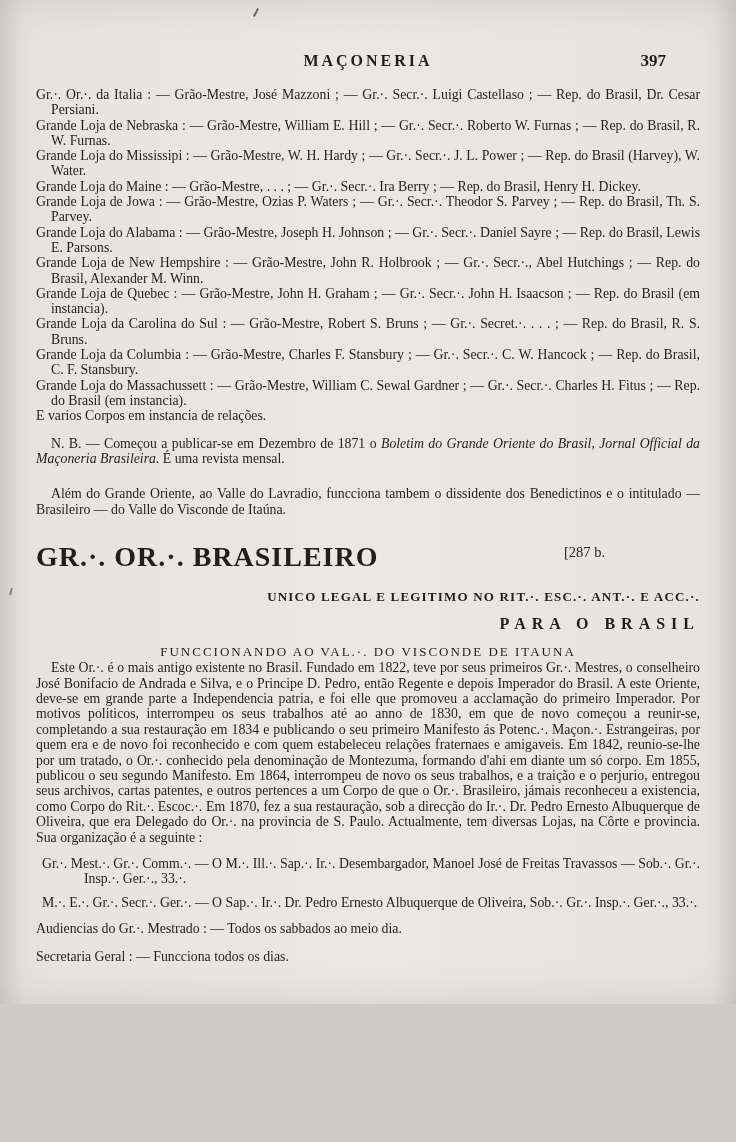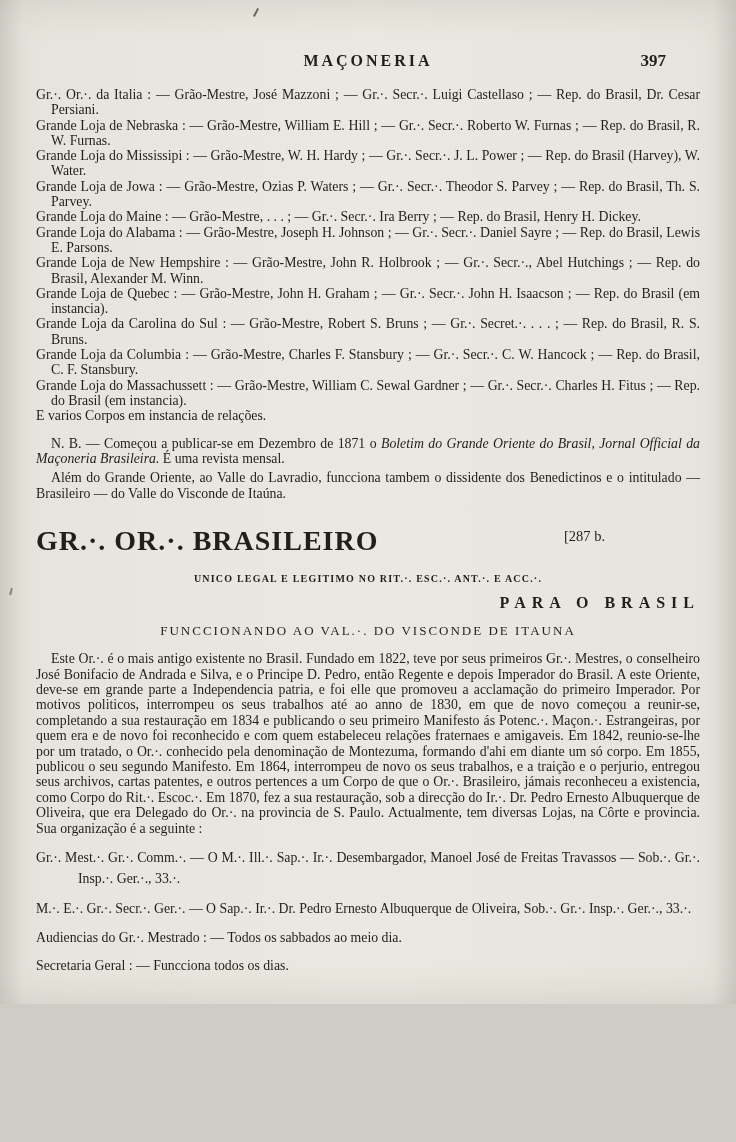--- a/index.html
+++ b/index.html
@@ -21,32 +21,32 @@
   .entries { margin-top:13px; }
   .entry {
     font-size:13.8px; line-height:15.3px; text-align:justify;
     padding-left:15px; text-indent:-15px;
   }
   .para {
     font-size:13.8px; line-height:15.4px; text-align:justify;
     text-indent:15px;
   }
   .para.nb { margin-top:12px; }
-  .para.alem { margin-top:4px; }
+  .para.alem { margin-top:20px; }
   .heading-row { position:relative; margin-top:24px; height:36px; }
   .heading { font-weight:bold; font-size:28px; letter-spacing:1px; display:inline-block; }
   .heading-ref { position:absolute; left:528px; top:3px; font-size:14.5px; }
-  .sub1 { text-align:center; font-weight:bold; font-size:10px; letter-spacing:1.2px; margin-top:12px; }
+  .sub1 { text-align:right; font-weight:bold; font-size:13px; letter-spacing:1.2px; margin-top:12px; }
   .sub2 { text-align:right; font-weight:bold; font-size:16px; letter-spacing:6px; margin-top:10px; }
   .sub3 { text-align:center; font-size:13px; letter-spacing:2px; margin-top:11px; }
   .sub4 { text-align:center; font-size:10.5px; letter-spacing:1px; margin-top:5px; }
-  .para.body { margin-top:12px; }
+  .para.body { margin-top:0; }
   .officer {
-    font-size:13.8px; line-height:21px; text-align:justify;
-    padding-left:42px; text-indent:-42px;
+    font-size:13.8px; line-height:15px; text-align:justify;
+    padding-left:42px; text-indent:-42px;margin-left:6px;
   }
   .officer.first { margin-top:11px; }
   .officer.second { margin-top:9px; }
   .plain-line { font-size:13.8px; line-height:15.6px; }
   .plain-line.aud { margin-top:11px; }
   .plain-line.sec { margin-top:12px; }
   
   .artifact-tick { position:absolute; left:255px; top:8px; width:2px; height:9px; background:#4a463f; transform:rotate(28deg); opacity:.8; }
   .artifact-quote { position:absolute; left:10px; top:588px; width:2px; height:7px; background:#55514a; transform:rotate(15deg); opacity:.6; }
 </style>
@@ -59,22 +59,22 @@
 
   <div class="header">
     <span class="header-title">MAÇONERIA</span>
     <span class="page-number">397</span>
   </div>
 
   <div class="entries">
     <p class="entry">Gr.·. Or.·. da Italia : — Grão-Mestre, José Mazzoni ; — Gr.·. Secr.·. Luigi Castellaso ; — Rep. do Brasil, Dr. Cesar Persiani.</p>
     <p class="entry">Grande Loja de Nebraska : — Grão-Mestre, William E. Hill ; — Gr.·. Secr.·. Roberto W. Furnas ; — Rep. do Brasil, R. W. Furnas.</p>
     <p class="entry">Grande Loja do Mississipi : — Grão-Mestre, W. H. Hardy ; — Gr.·. Secr.·. J. L. Power ; — Rep. do Brasil (Harvey), W. Water.</p>
+    <p class="entry">Grande Loja do Maine : — Grão-Mestre, . . . ; — Gr.·. Secr.·. Ira Berry ; — Rep. do Brasil, Henry H. Dickey.</p>
     <p class="entry">Grande Loja de Jowa : — Grão-Mestre, Ozias P. Waters ; — Gr.·. Secr.·. Theodor S. Parvey ; — Rep. do Brasil, Th. S. Parvey.</p>
-    <p class="entry">Grande Loja do Maine : — Grão-Mestre, . . . ; — Gr.·. Secr.·. Ira Berry ; — Rep. do Brasil, Henry H. Dickey.</p>
     <p class="entry">Grande Loja do Alabama : — Grão-Mestre, Joseph H. Johnson ; — Gr.·. Secr.·. Daniel Sayre ; — Rep. do Brasil, Lewis E. Parsons.</p>
     <p class="entry">Grande Loja de New Hempshire : — Grão-Mestre, John R. Holbrook ; — Gr.·. Secr.·., Abel Hutchings ; — Rep. do Brasil, Alexander M. Winn.</p>
     <p class="entry">Grande Loja de Quebec : — Grão-Mestre, John H. Graham ; — Gr.·. Secr.·. John H. Isaacson ; — Rep. do Brasil (em instancia).</p>
     <p class="entry">Grande Loja da Carolina do Sul : — Grão-Mestre, Robert S. Bruns ; — Gr.·. Secret.·. . . . ; — Rep. do Brasil, R. S. Bruns.</p>
     <p class="entry">Grande Loja da Columbia : — Grão-Mestre, Charles F. Stansbury ; — Gr.·. Secr.·. C. W. Hancock ; — Rep. do Brasil, C. F. Stansbury.</p>
     <p class="entry">Grande Loja do Massachussett : — Grão-Mestre, William C. Sewal Gardner ; — Gr.·. Secr.·. Charles H. Fitus ; — Rep. do Brasil (em instancia).</p>
     <p class="entry">E varios Corpos em instancia de relações.</p>
   </div>
 
   <p class="para nb"><span>N. B. — Começou a publicar-se em Dezembro de 1871 o </span><i>Boletim do Grande Oriente do Brasil, Jornal Official da Maçoneria Brasileira.</i><span> É uma revista mensal.</span></p>

